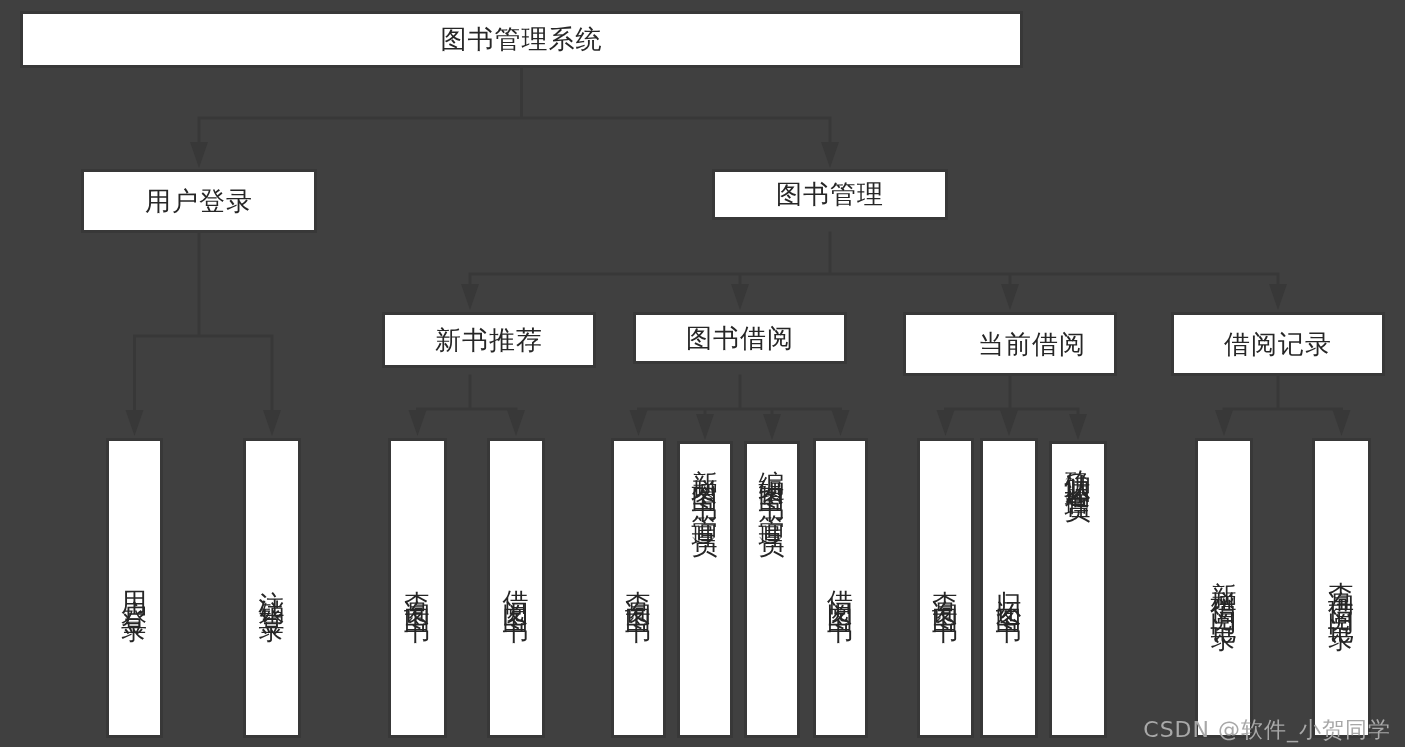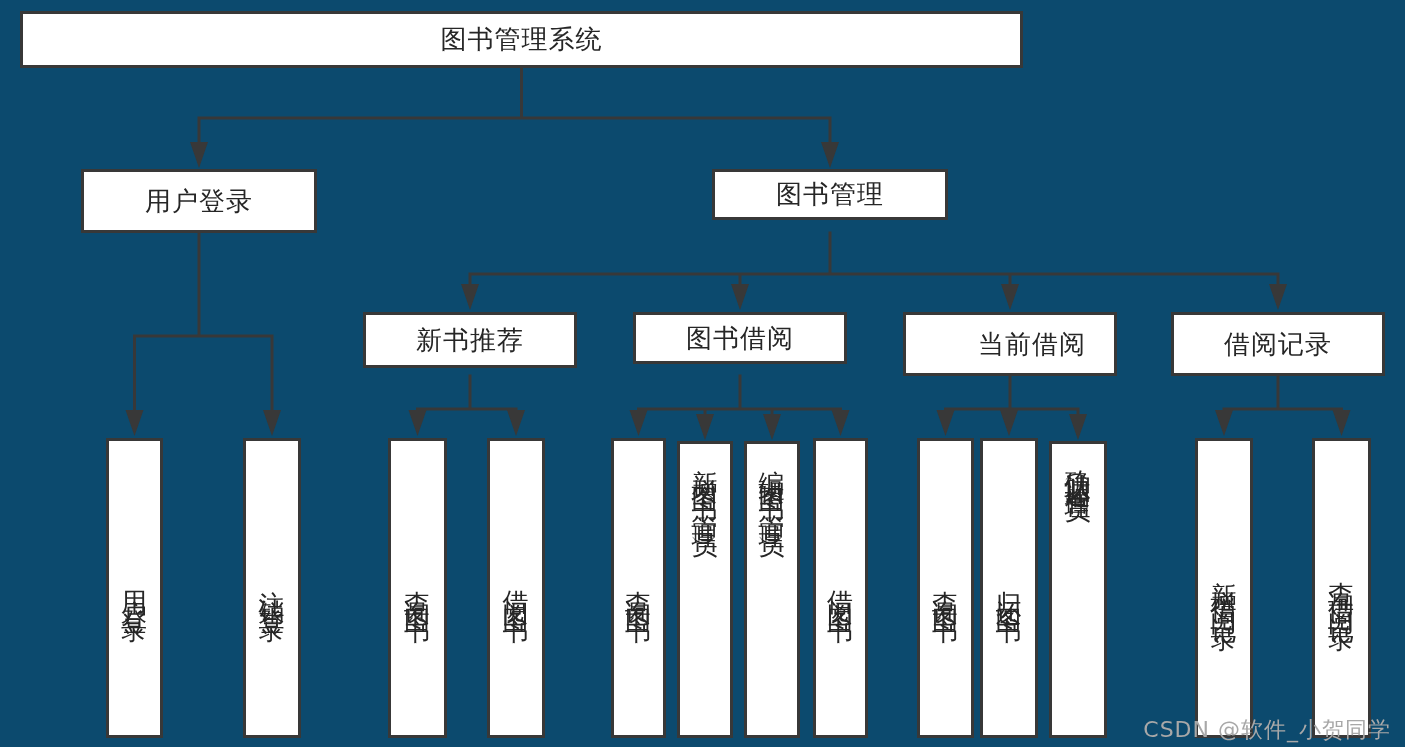--- a/index.html
+++ b/index.html
@@ -1,20 +1,20 @@
 <!DOCTYPE html>
 <html><head>
 <meta charset="utf-8">
 <style>
   html, body { margin: 0; padding: 0; background: #ffffff; }
   .canvas {
     position: relative;
     width: 1405px;
     height: 747px;
-    background: #0c4a6e;
+    background: #404040;
     font-family: "DejaVu Sans", "Liberation Sans", sans-serif;
     overflow: hidden;
     text-decoration: underline;
   }
   .connectors {
     position: absolute;
     left: 0; top: 0;
     z-index: 1;
     pointer-events: none;
   }
@@ -93,21 +93,21 @@
       <path d="M1224 436 l-9 -26 h18 z"></path>
       <path d="M1341.5 436 l-9 -26 h18 z"></path>
     </g>
   </svg>
 
   <div class="node" style="left:20px; top:11px; width:1003px; height:57px;">图书管理系统</div>
 
   <div class="node" style="left:81px; top:169px; width:236px; height:64px;">用户登录</div>
   <div class="node" style="left:712px; top:169px; width:236px; height:51px;">图书管理</div>
 
-  <div class="node" style="left:363px; top:312px; width:214px; height:56px;">新书推荐</div>
+  <div class="node" style="left:382px; top:312px; width:214px; height:56px;">新书推荐</div>
   <div class="node" style="left:633px; top:312px; width:214px; height:52px;">图书借阅</div>
   <div class="node" style="left:903px; top:312px; width:214px; height:64px;padding-left:44px;">当前借阅</div>
   <div class="node" style="left:1171px; top:312px; width:214px; height:64px;">借阅记录</div>
 
   <div class="node vnode" style="left:106px; top:438px; width:57px; height:300px;">用户登录</div>
   <div class="node vnode" style="left:243px; top:438px; width:58px; height:300px;">注销登录</div>
 
   <div class="node vnode" style="left:388px; top:438px; width:59px; height:300px;">查询图书</div>
   <div class="node vnode" style="left:487px; top:438px; width:58px; height:300px;">借阅图书</div>
 

